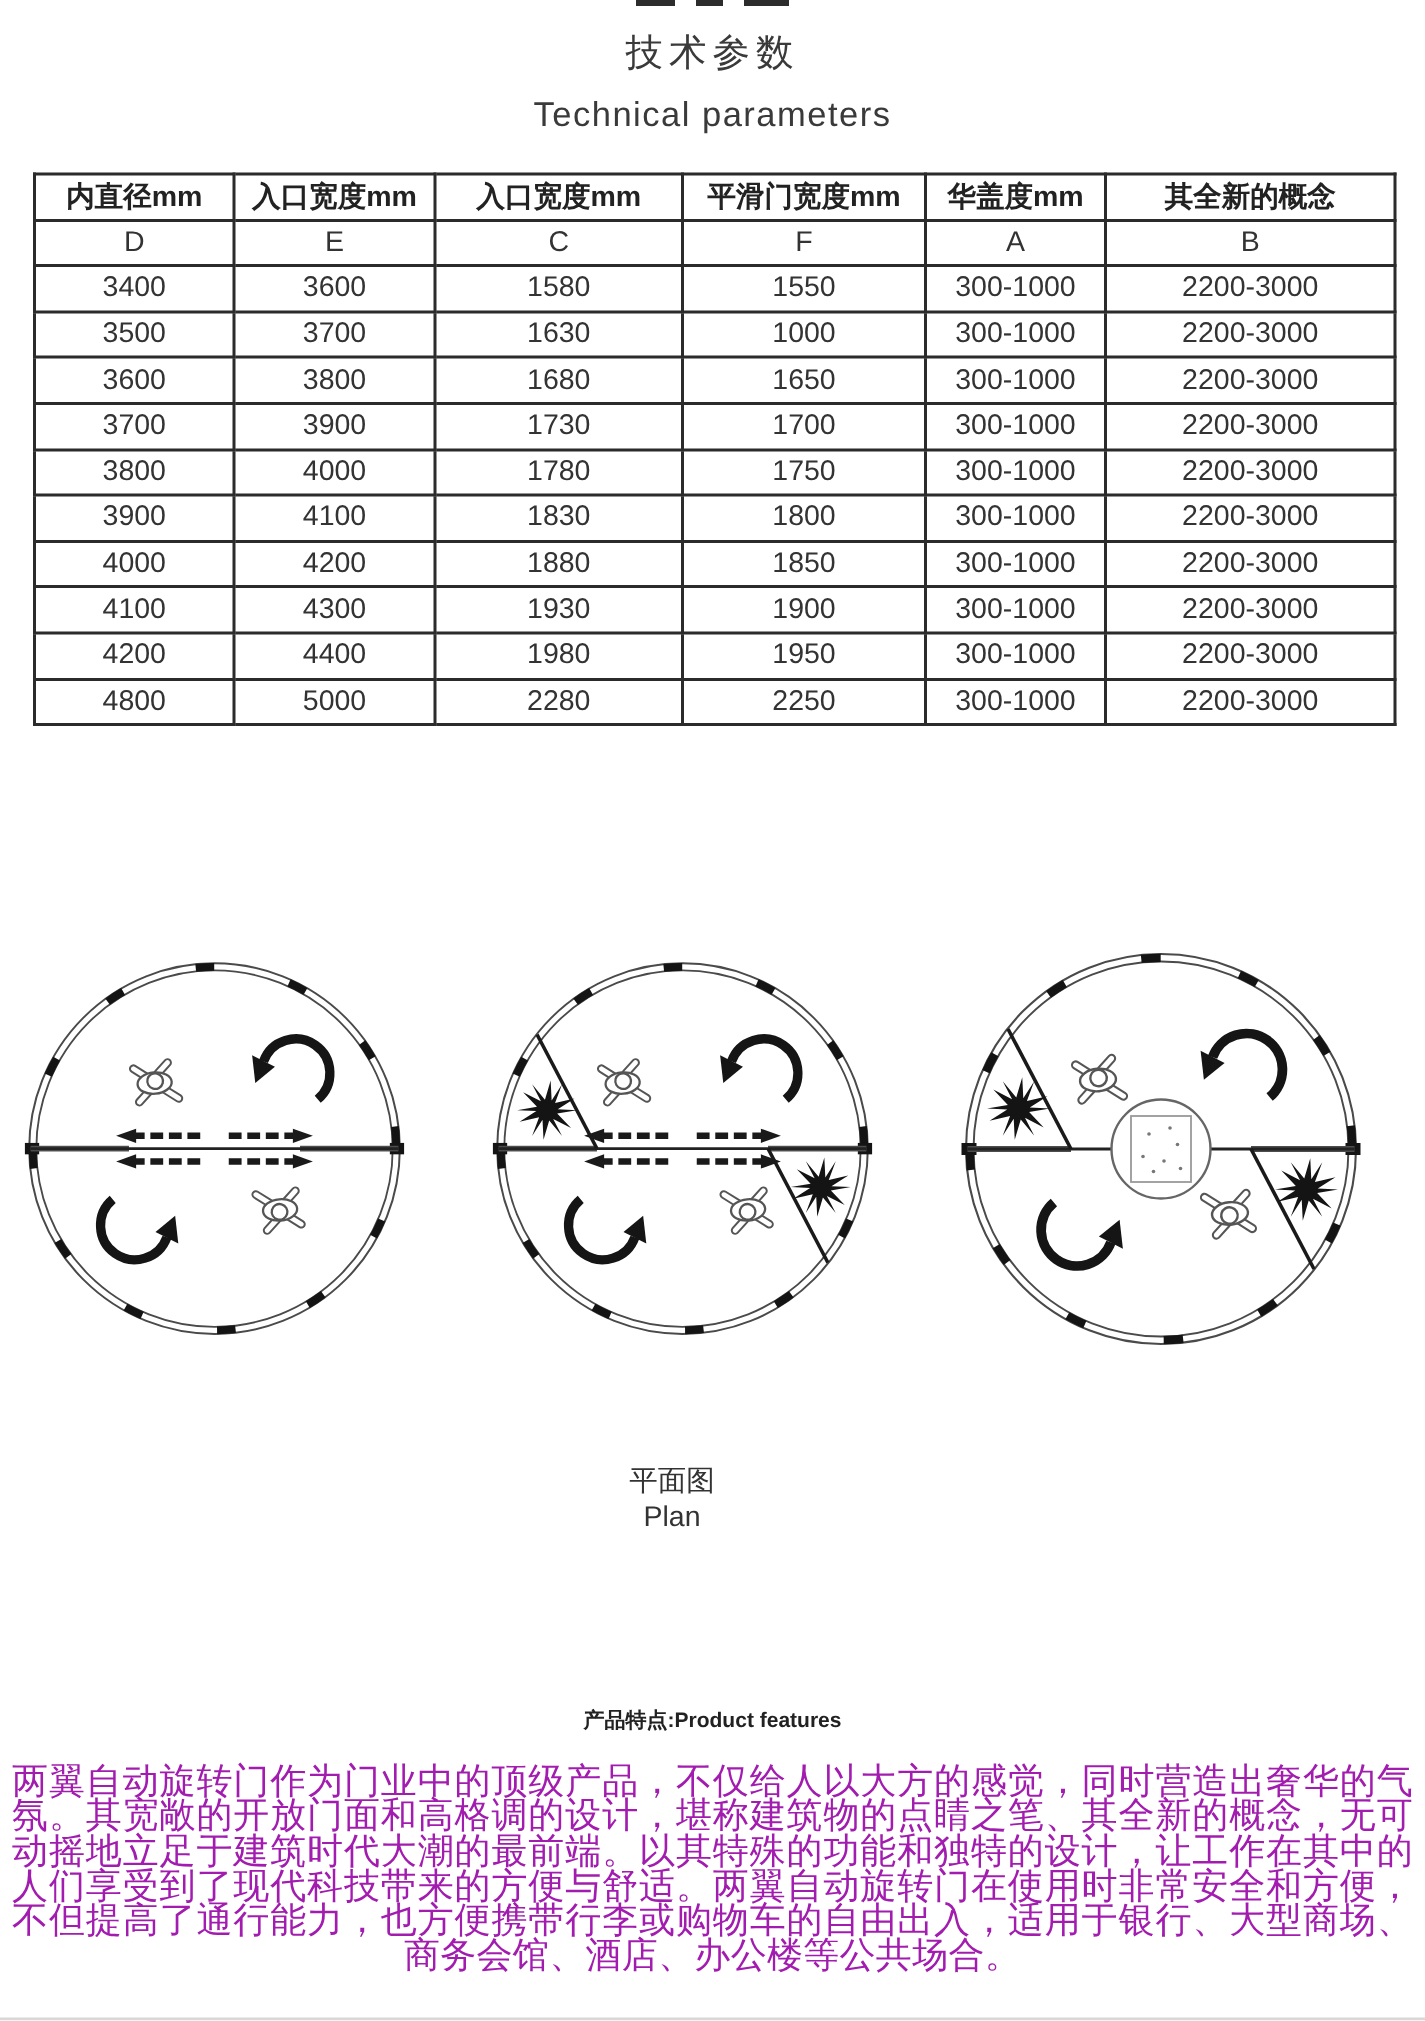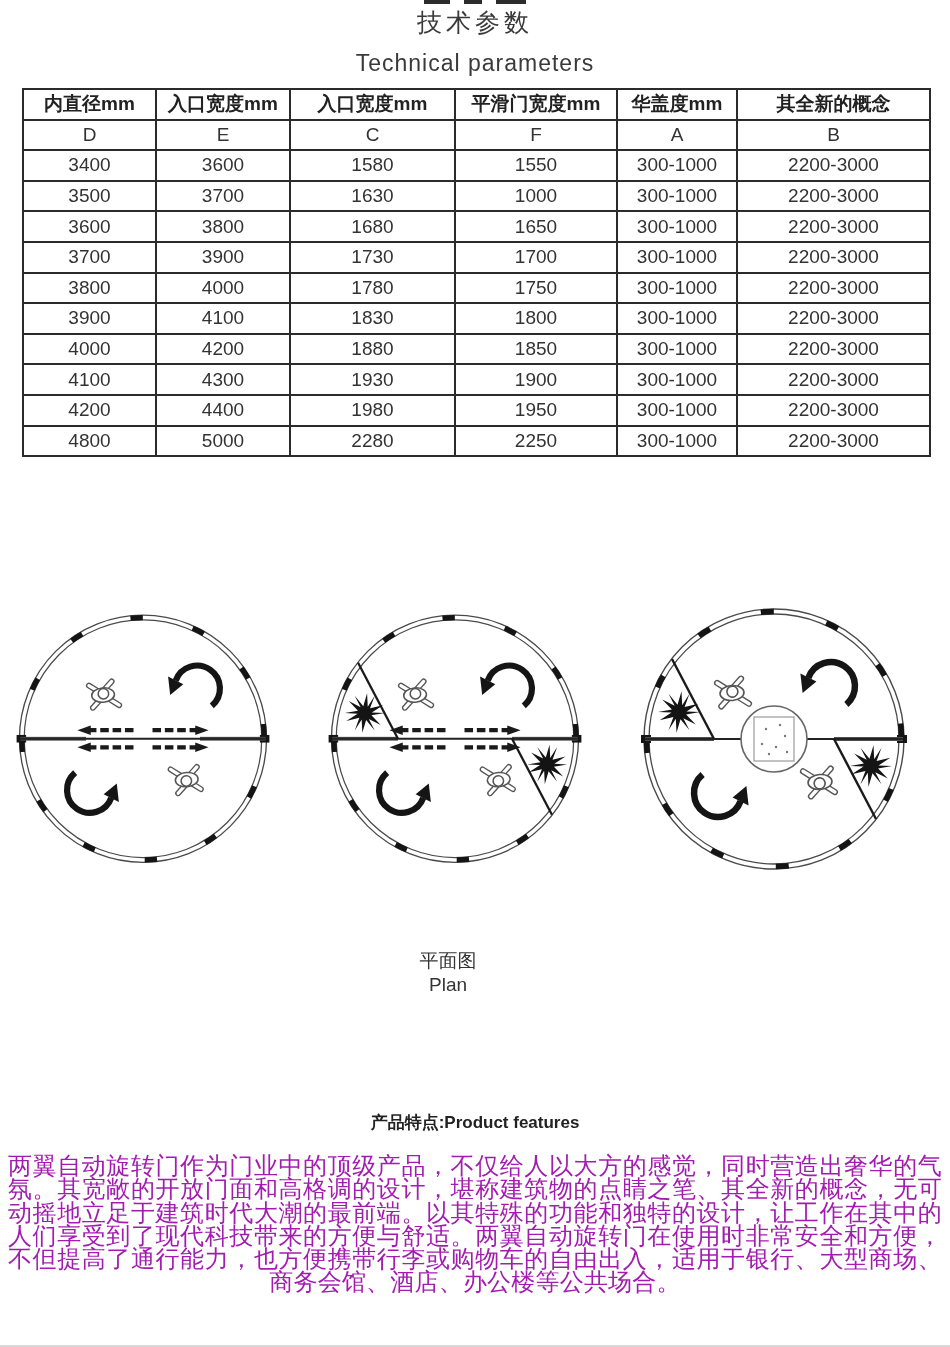--- a/index.html
+++ b/index.html
@@ -4,40 +4,40 @@
 <style>
   html,body { margin:0; padding:0; background:#fff; }
   body { width:950px; font-family:"Liberation Sans","DejaVu Sans",sans-serif; color:#2e2e2e; }
   .page { position:relative; width:950px; height:1347px; overflow:hidden; background:#fff;
           border-bottom:2px solid #d8d8d8; box-sizing:border-box; }
 
   
   .top-artifact { position:absolute; top:0; left:424px; height:4px; }
   .top-artifact span { display:inline-block; height:4px; background:#2c2c2c; margin-right:14px; vertical-align:top; }
 
-  .title-zh { margin:0; padding-top:6px; text-align:center; font-size:25px; font-weight:400;
+  .title-zh { margin:12px; padding-top:6px; text-align:center; font-size:25px; font-weight:400;
               letter-spacing:4px; color:#3a3a3a; }
   .title-en { margin:11px 0 0 0; text-align:center; font-size:23px; font-weight:400;
               letter-spacing:1px; color:#3a3a3a; }
 
-  table.params { border-collapse:collapse; table-layout:fixed; width:907px; margin:11px 0 0 22px; }
+  table.params { border-collapse:collapse; table-layout:fixed; width:907px; margin:25px 0 0 22px; }
   table.params th, table.params td {
       border:2px solid #2b2b2b; text-align:center; vertical-align:middle;
       padding:0; height:28.6px; font-size:19px; font-weight:400; color:#333;
       overflow:hidden; white-space:nowrap; }
   table.params th.hdr { font-weight:700; color:#222; }
 
   .diagrams { display:flex; align-items:center; gap:44px; padding-left:9px; margin-top:136px; }
   .diagrams figure { margin:0; }
   .plan-svg { display:block; }
 
   .plan-caption { margin-top:64px; text-align:center; font-size:19px; line-height:24px;
                   color:#333; transform:translateX(-27px); }
 
-  .features-heading { margin:114px 0 0 0; text-align:center; font-size:17px; font-weight:700; color:#222; }
+  .features-heading { margin:114px 0 0 0; text-align:center; font-size:14px; font-weight:700; color:#222; }
 
   .features-body { margin:20px 8px 0 8px; font-size:24px; line-height:23.2px; color:#a21caf;
                    text-align:justify; text-align-last:center; letter-spacing:0.2px; }
 </style>
 </head>
 <body>
 
 <div class="page">
 
   <div class="top-artifact">

